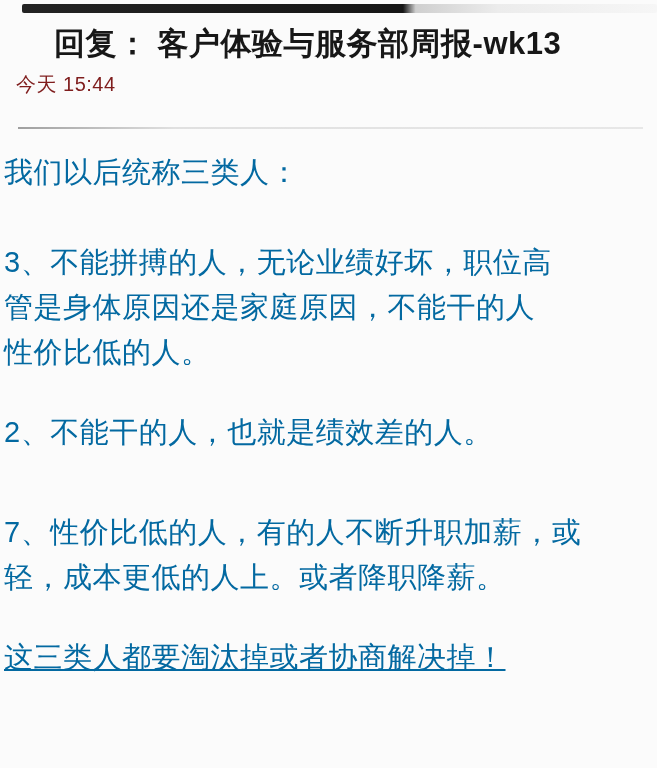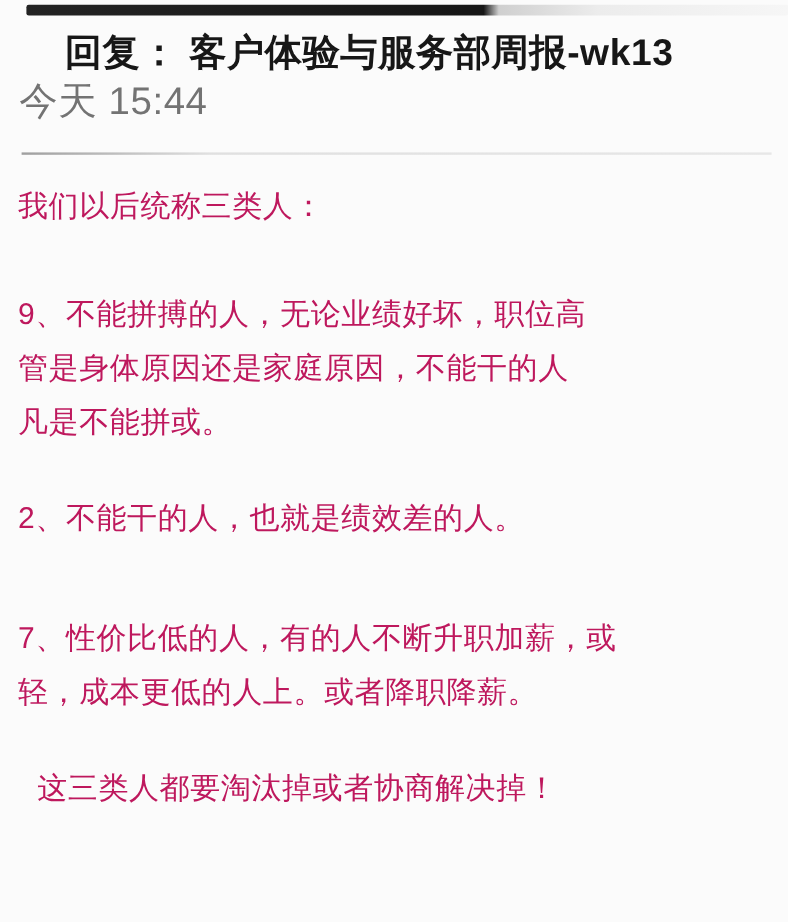--- a/index.html
+++ b/index.html
@@ -41,52 +41,52 @@
     font-weight: 700;
     color: #171717;
     letter-spacing: 0.5px;
     white-space: nowrap;
     margin-left: 39px;
   }
   .timestamp {
     position: absolute;
     top: 69px;
     left: 16px;
-    font-size: 32px;
+    font-size: 20px;
     line-height: 30px;
-    color: #737373;
+    color: #7f1d1d;
     letter-spacing: 0.5px;
   }
   .header-divider {
     position: absolute;
     top: 127px;
     left: 18px;
     width: 625px;
     height: 2px;
     background: linear-gradient(to right,
       #9f9f9f 0%, #bdbdbd 12%, #e0e0e0 25%, #e7e7e7 100%);
   }
   .message-body {
     position: absolute;
     top: 150px;
-    left: 15px;
+    left: 4px;
     right: 12px;
-    font-size: 25px;
+    font-size: 29px;
     line-height: 45px;
-    color: #be185d;
+    color: #0369a1;
     letter-spacing: 0.5px;
   }
   .message-body .line {
     white-space: nowrap;
   }
   .para-intro    { margin: 0 0 45px 0; }
   .para-1        { margin: 0 0 35px 0; }
   .para-2        { margin: 0 0 55px 0; }
   .para-3        { margin: 0 0 35px 0; }
-  .para-closing  { margin: 16px; }
+  .para-closing  { margin: 0; text-decoration: underline; }
 </style>
 </head>
 <body>
 
 <div class="message-view">
 
   <div class="top-crop-bar"></div>
 
   <div class="subject-title">回复： 客户体验与服务部周报-wk13</div>
 
@@ -94,23 +94,23 @@
 
   <div class="header-divider"></div>
 
   <div class="message-body">
 
     <div class="para-intro">
       <div class="line">我们以后统称三类人：</div>
     </div>
 
     <div class="para-1">
-      <div class="line">9、不能拼搏的人，无论业绩好坏，职位高</div>
+      <div class="line">3、不能拼搏的人，无论业绩好坏，职位高</div>
       <div class="line">管是身体原因还是家庭原因，不能干的人</div>
-      <div class="line">凡是不能拼或。</div>
+      <div class="line">性价比低的人。</div>
     </div>
 
     <div class="para-2">
       <div class="line">2、不能干的人，也就是绩效差的人。</div>
     </div>
 
     <div class="para-3">
       <div class="line">7、性价比低的人，有的人不断升职加薪，或</div>
       <div class="line">轻，成本更低的人上。或者降职降薪。</div>
     </div>

